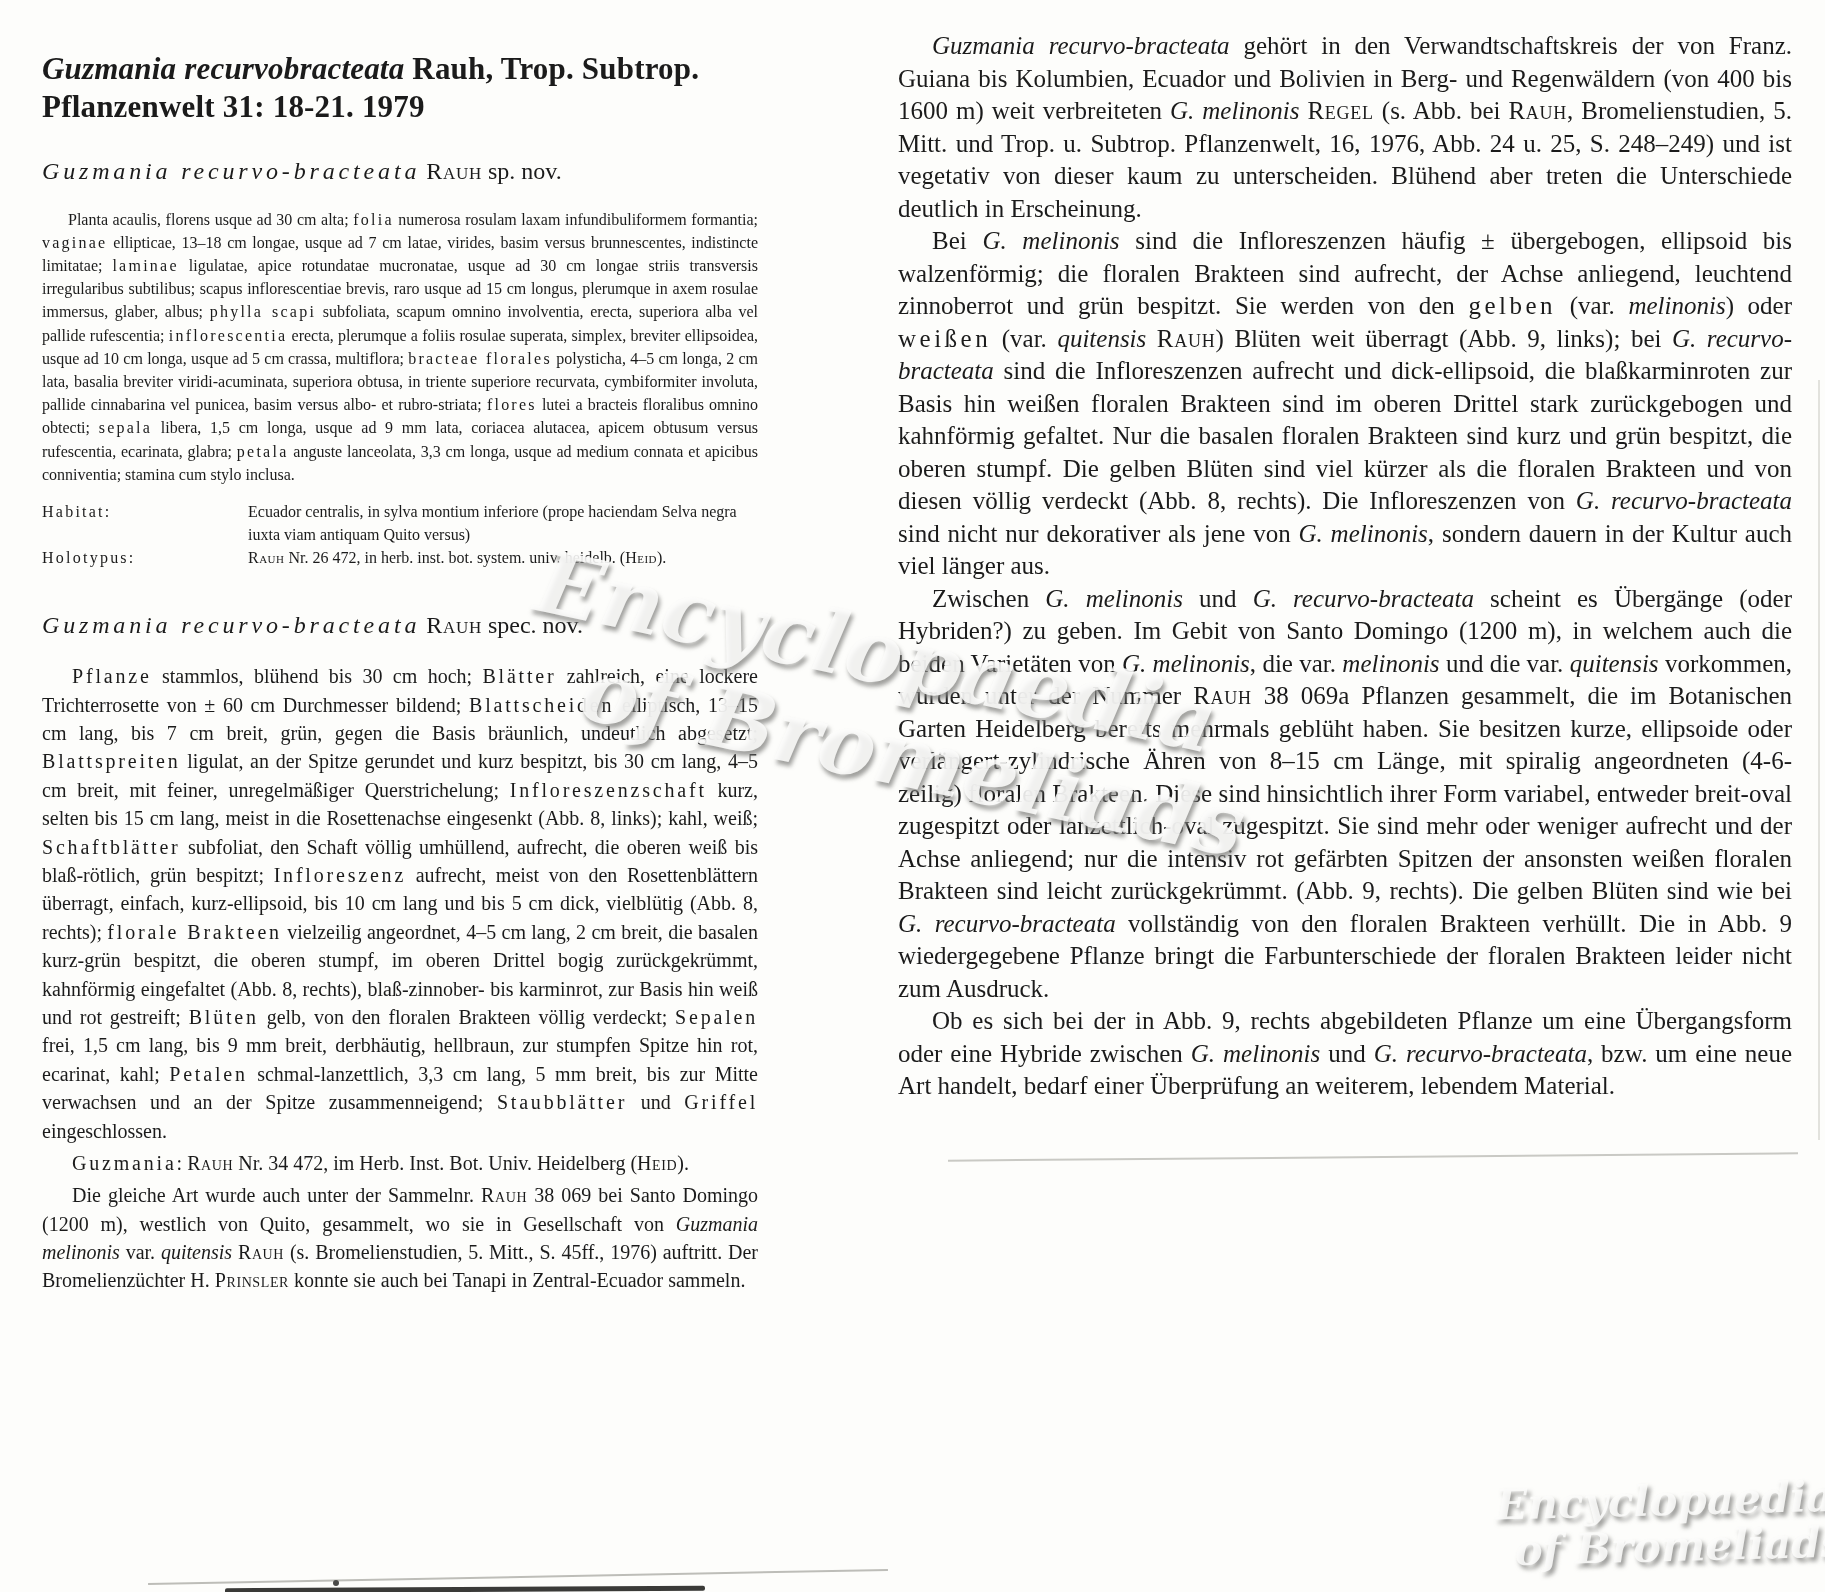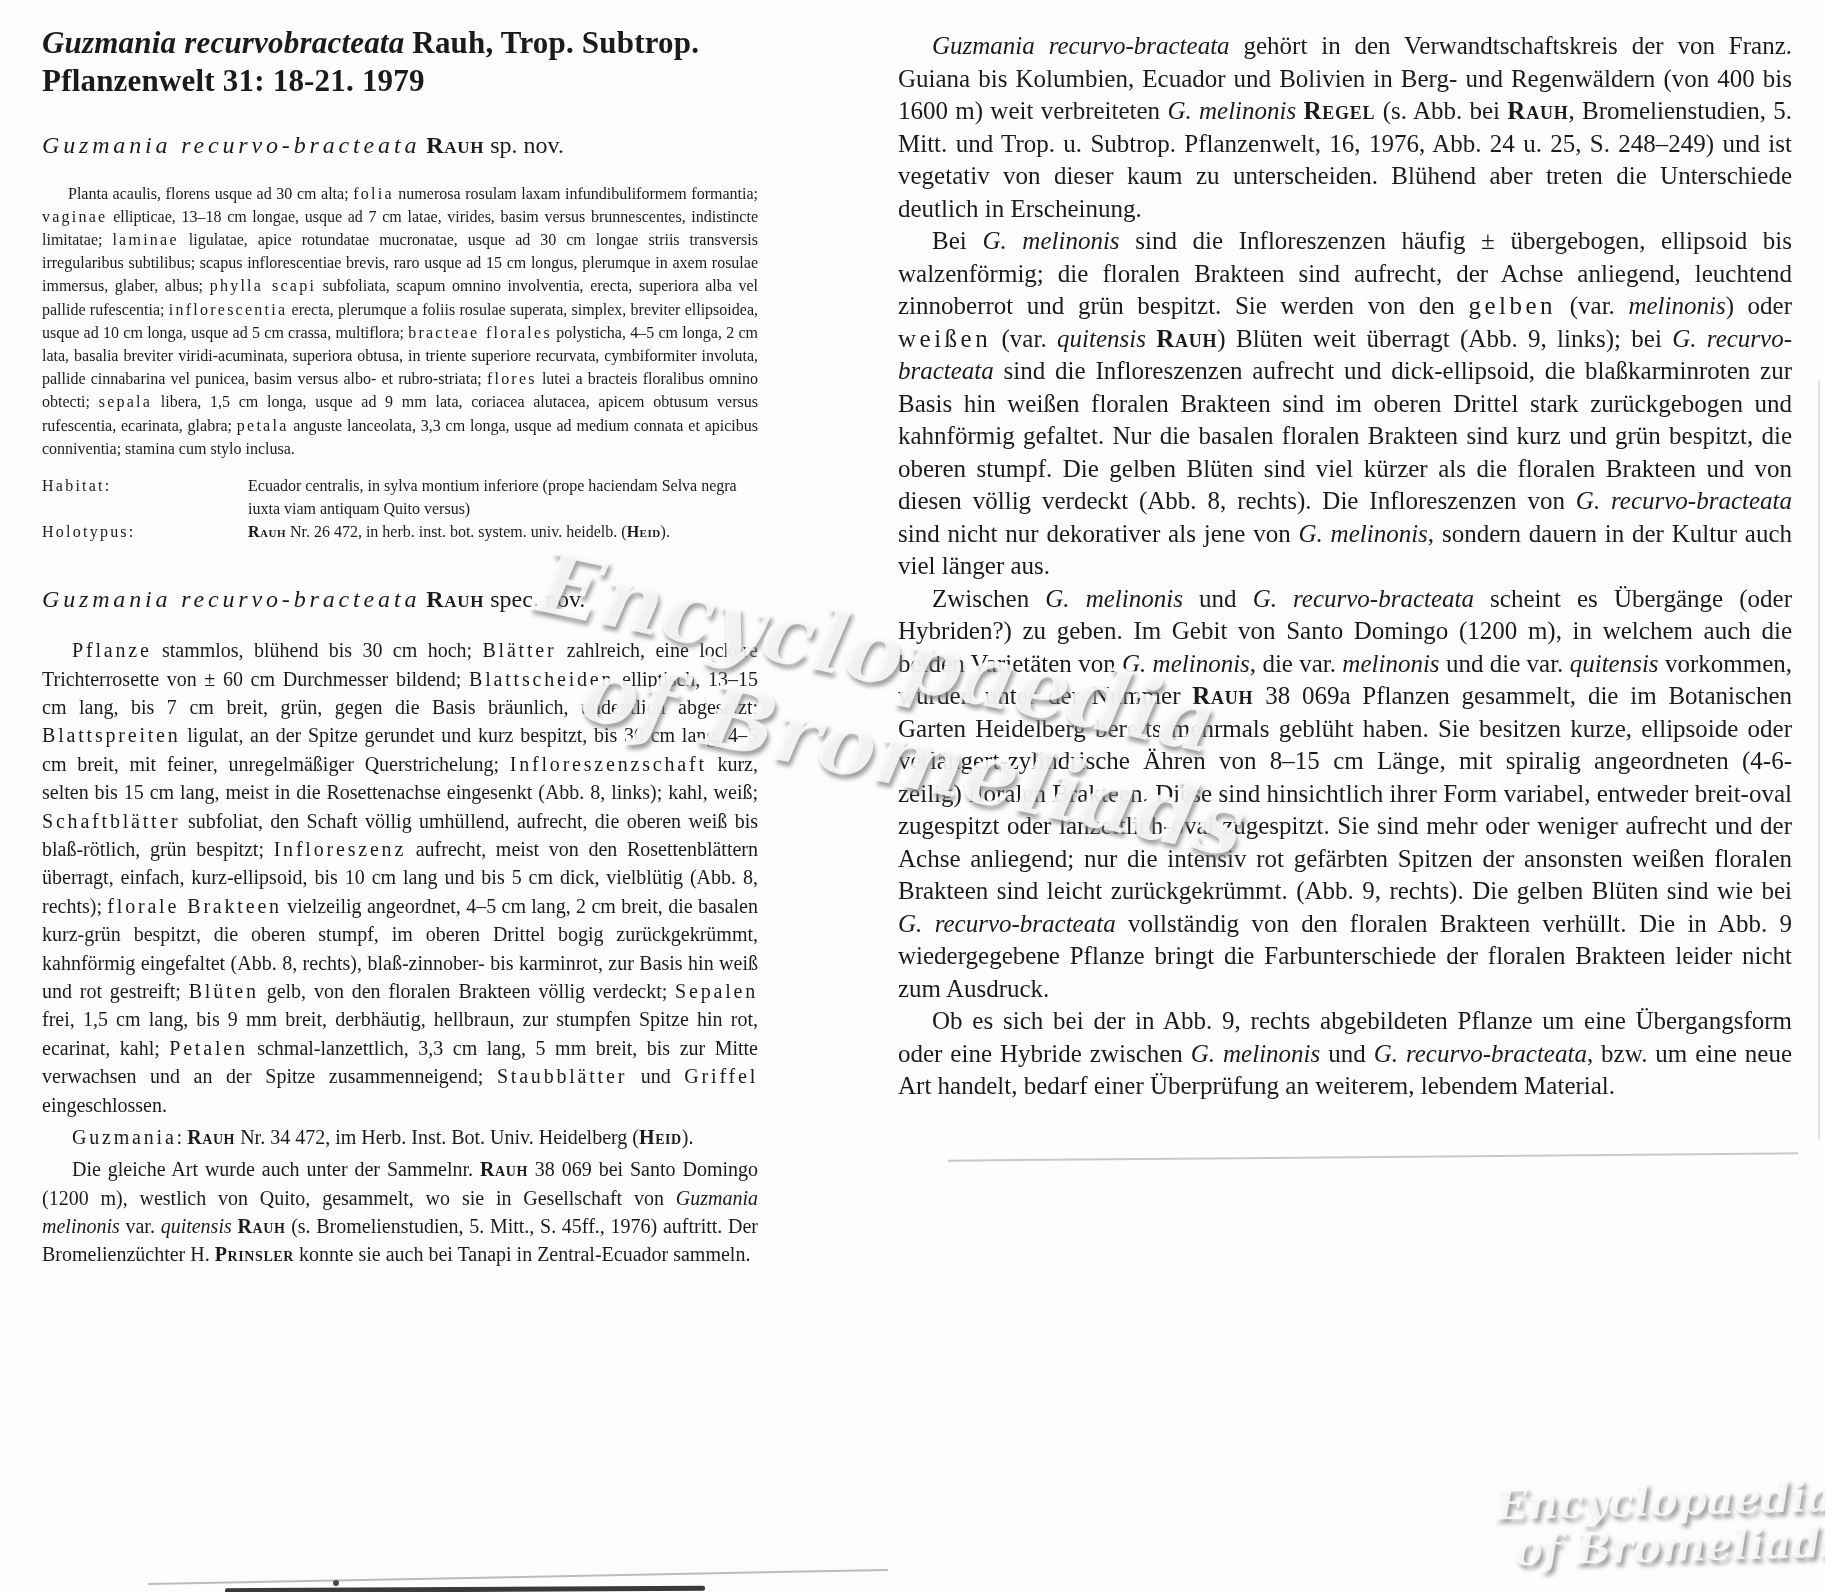--- a/index.html
+++ b/index.html
@@ -5,21 +5,21 @@
   html, body { margin: 0; padding: 0; }
   .page {
     position: relative;
     width: 1825px;
     height: 1592px;
     background: #fdfdfb;
     overflow: hidden;
     color: #1b1b1b;
     font-family: "Liberation Serif", "DejaVu Serif", serif;
   }
-  .col-left  { position: absolute; left: 42px;  top: 24px; width: 716px; }
+  .col-left  { position: absolute; left: 42px;  top: 50px; width: 716px; }
   .col-right { position: absolute; left: 898px; top: 30px; width: 894px; }
 
   .title {
     margin: 0;
     font-size: 31px;
     font-weight: bold;
     line-height: 1.24;
     letter-spacing: 0.2px;
   }
   .heading {
@@ -56,21 +56,21 @@
     font-size: 25px;
     line-height: 1.3;
     text-align: justify;
     text-indent: 34px;
   }
 
   
   .s-b   { font-weight: bold; }
   .s-bi  { font-weight: bold; font-style: italic; }
   .s-i   { font-style: italic; }
-  .s-sc  { font-variant: small-caps; letter-spacing: 0.03em; font-weight: bold; }
+  .s-sc  { font-variant: small-caps; letter-spacing: 0.03em; }
   .s-sp  { letter-spacing: 0.14em; }
   .s-isp { font-style: italic; letter-spacing: 0.16em; }
 
   
   .watermark {
     position: absolute;
     font-family: "DejaVu Serif", serif;
     font-style: italic;
     font-weight: bold;
     color: rgba(252, 252, 250, 0.88);

